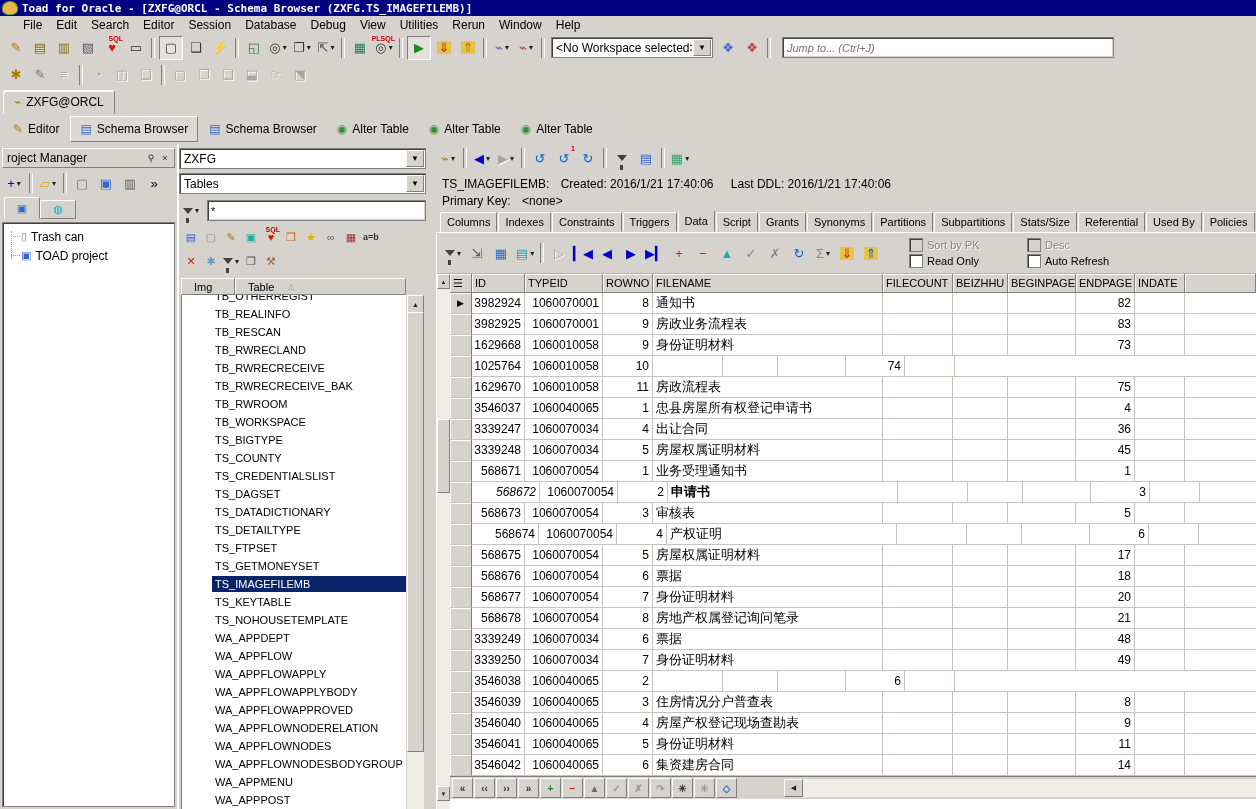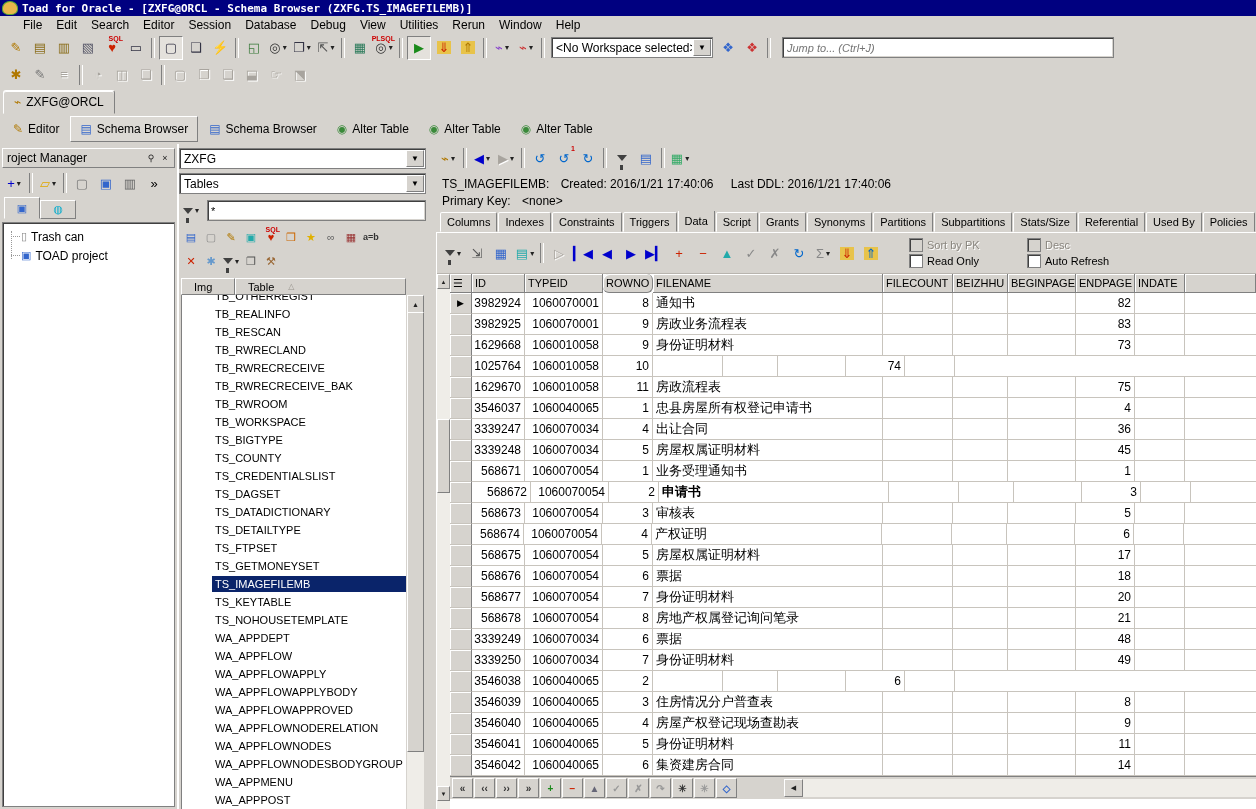--- a/index.html
+++ b/index.html
@@ -738,21 +738,21 @@
         <div id="gvscroll">
           <div class="sbbtn up">▲</div>
           <div class="sbthumb"></div>
           <div class="sbbtn dn">▼</div>
         </div>
         <div id="gridcol">
           <div id="ghead">
               <span class="gh" style="width: 22px;">☰</span>
               <span class="gh" style="width: 53px;">ID</span>
               <span class="gh" style="width: 78px;">TYPEID</span>
-              <span class="gh" style="width: 50px; border-radius: 6px;">ROWNO</span>
+              <span class="gh" style="width: 50px;">ROWNO</span>
               <span class="gh" style="width: 230px;">FILENAME</span>
               <span class="gh" style="width: 70px;">FILECOUNT</span>
               <span class="gh" style="width: 55px;">BEIZHHU</span>
               <span class="gh" style="width: 68px;">BEGINPAGE</span>
               <span class="gh" style="width: 59px;">ENDPAGE</span>
               <span class="gh" style="width: 50px;">INDATE</span>
               <span class="gh" style="flex: 1 1 0%;"></span>
             </div>
           <div id="grows">
               <div class="grow">
@@ -866,21 +866,21 @@
                 <span class="gc l cjk" style="width: 230px;">业务受理通知书</span>
                 <span class="gc r" style="width: 70px;"></span>
                 <span class="gc r" style="width: 55px;"></span>
                 <span class="gc r" style="width: 68px;"></span>
                 <span class="gc r" style="width: 59px;">1</span>
                 <span class="gc r" style="width: 50px;"></span>
                 <span class="gc" style="flex: 1 1 0%; border-right: none;"></span>
               </div>
               <div class="grow">
                 <span class="gc rowsel" style="width: 22px;"></span>
-                <span class="gc r" style="width: 59px;">568672</span>
+                <span class="gc r" style="width: 68px; font-style: italic;">568672</span>
                 <span class="gc r" style="width: 78px;">1060070054</span>
                 <span class="gc r" style="width: 50px;">2</span>
                 <span class="gc l cjk" style="width: 230px; font-weight: bold;">申请书</span>
                 <span class="gc r" style="width: 70px;"></span>
                 <span class="gc r" style="width: 55px;"></span>
                 <span class="gc r" style="width: 68px;"></span>
                 <span class="gc r" style="width: 59px;">3</span>
                 <span class="gc r" style="width: 50px;"></span>
                 <span class="gc" style="flex: 1 1 0%; border-right: none;"></span>
               </div>
@@ -892,21 +892,21 @@
                 <span class="gc l cjk" style="width: 230px;">审核表</span>
                 <span class="gc r" style="width: 70px;"></span>
                 <span class="gc r" style="width: 55px;"></span>
                 <span class="gc r" style="width: 68px;"></span>
                 <span class="gc r" style="width: 59px;">5</span>
                 <span class="gc r" style="width: 50px;"></span>
                 <span class="gc" style="flex: 1 1 0%; border-right: none;"></span>
               </div>
               <div class="grow">
                 <span class="gc rowsel" style="width: 22px;"></span>
-                <span class="gc r" style="width: 52px;">568674</span>
+                <span class="gc r" style="width: 67px;">568674</span>
                 <span class="gc r" style="width: 78px;">1060070054</span>
                 <span class="gc r" style="width: 50px;">4</span>
                 <span class="gc l cjk" style="width: 230px;">产权证明</span>
                 <span class="gc r" style="width: 70px;"></span>
                 <span class="gc r" style="width: 55px;"></span>
                 <span class="gc r" style="width: 68px;"></span>
                 <span class="gc r" style="width: 59px;">6</span>
                 <span class="gc r" style="width: 50px;"></span>
                 <span class="gc" style="flex: 1 1 0%; border-right: none;"></span>
               </div>

